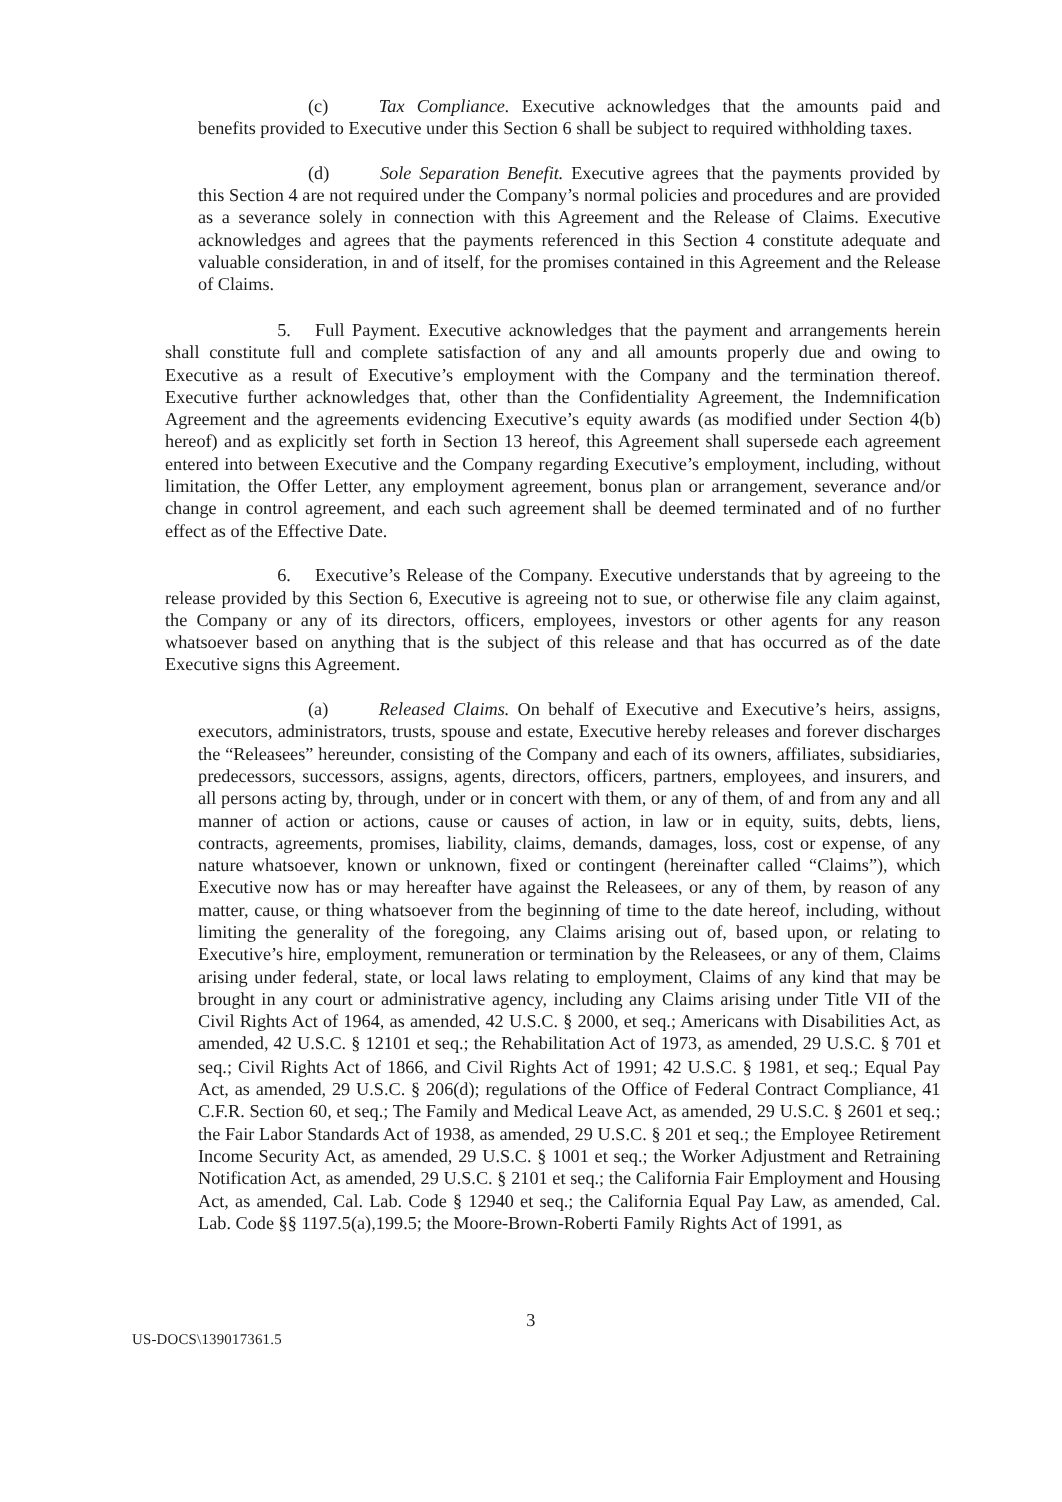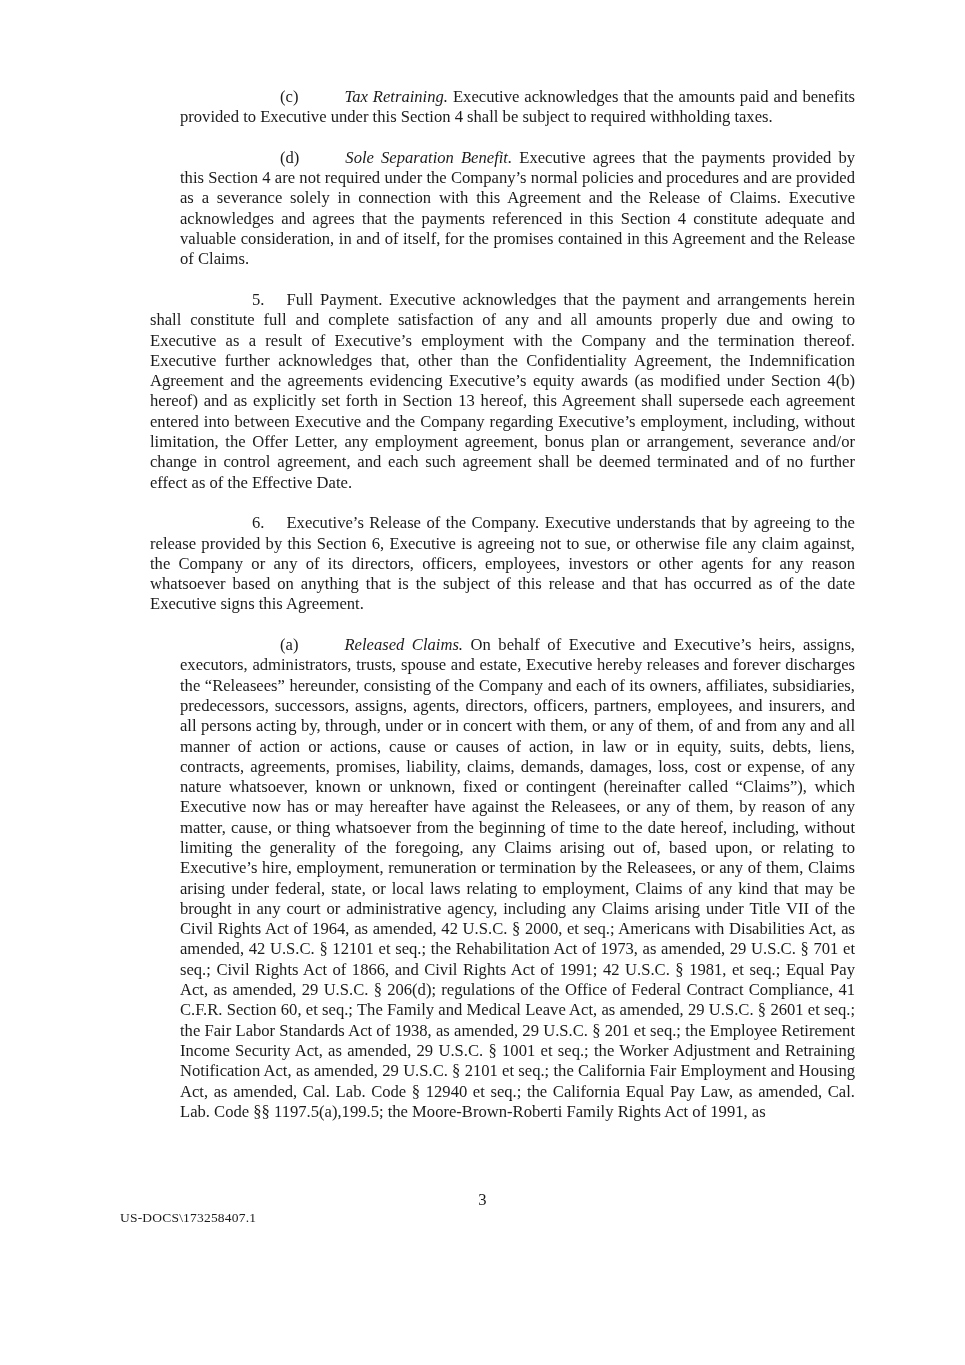--- a/index.html
+++ b/index.html
@@ -52,27 +52,27 @@
     left: 120px;
     font-size: 13.5px;
     letter-spacing: 0.2px;
   }
 </style>
 </head>
 <body>
 
 <div class="content">
 
-  <p class="para lettered"><span>(c)</span><span class="tab tab-lg"></span><span class="i">Tax Retraining.</span><span><span> Executive acknowledges that the amounts paid and benefits provided to Executive under this Section 4 shall be subject to required withholding taxes.</span></span></p>
+  <p class="para lettered"><span>(c)</span><span class="tab tab-lg"></span><span class="i">Tax Compliance.</span><span><span> Executive acknowledges that the amounts paid and benefits provided to Executive under this Section 6 shall be subject to required withholding taxes.</span></span></p>
 
   <p class="para lettered"><span>(d)</span><span class="tab tab-lg"></span><span class="i">Sole Separation Benefit.</span><span><span> Executive agrees that the payments provided by this Section 4 are not required under the Company’s normal policies and procedures and are provided as a severance solely in connection with this Agreement and the Release of Claims.  Executive acknowledges and agrees that the payments referenced in this Section 4 constitute adequate and valuable consideration, in and of itself, for the promises contained in this Agreement and the Release of Claims.</span></span></p>
 
   <p class="para numbered"><span>5.</span><span class="tab tab-sm"></span><span class="u">Full Payment</span><span><span>.  Executive acknowledges that the payment and arrangements herein shall constitute full and complete satisfaction of any and all amounts properly due and owing to Executive as a result of Executive’s employment with the Company and the termination thereof.  Executive further acknowledges that, other than the Confidentiality Agreement, the Indemnification Agreement and the agreements evidencing Executive’s equity awards (as modified under Section 4(b) hereof) and as explicitly set forth in Section 13 hereof, this Agreement shall supersede each agreement entered into between Executive and the Company regarding Executive’s employment, including, without limitation, the Offer Letter, any employment agreement, bonus plan or arrangement, severance and/or change in control agreement, and each such agreement shall be deemed terminated and of no further effect as of the Effective Date.</span></span></p>
 
   <p class="para numbered"><span>6.</span><span class="tab tab-sm"></span><span class="u">Executive’s Release of the Company</span><span><span>.  Executive understands that by agreeing to the release provided by this Section 6, Executive is agreeing not to sue, or otherwise file any claim against, the Company or any of its directors, officers, employees, investors or other agents for any reason whatsoever based on anything that is the subject of this release and that has occurred as of the date Executive signs this Agreement.</span></span></p>
 
   <p class="para lettered"><span>(a)</span><span class="tab tab-lg"></span><span class="i">Released Claims.</span><span><span> On behalf of Executive and Executive’s heirs, assigns, executors, administrators, trusts, spouse and estate, Executive hereby releases and forever discharges the “</span><span class="u">Releasees</span><span>” hereunder, consisting of the Company and each of its owners, affiliates, subsidiaries, predecessors, successors, assigns, agents, directors, officers, partners, employees, and insurers, and all persons acting by, through, under or in concert with them, or any of them, of and from any and all manner of action or actions, cause or causes of action, in law or in equity, suits, debts, liens, contracts, agreements, promises, liability, claims, demands, damages, loss, cost or expense, of any nature whatsoever, known or unknown, fixed or contingent (hereinafter called “</span><span class="u">Claims</span><span>”), which Executive now has or may hereafter have against the Releasees, or any of them, by reason of any matter, cause, or thing whatsoever from the beginning of time to the date hereof, including, without limiting the generality of the foregoing, any Claims arising out of, based upon, or relating to Executive’s hire, employment, remuneration or termination by the Releasees, or any of them, Claims arising under federal, state, or local laws relating to employment, Claims of any kind that may be brought in any court or administrative agency, including any Claims arising under Title VII of the Civil Rights Act of 1964, as amended, 42 U.S.C. §  2000, et seq.; Americans with Disabilities Act, as amended, 42 U.S.C. § 12101 et seq.; the Rehabilitation Act of 1973, as amended, 29 U.S.C. § 701 et seq.; Civil Rights Act of 1866, and Civil Rights Act of 1991; 42 U.S.C. § 1981, et seq.; Equal Pay Act, as amended, 29 U.S.C. § 206(d); regulations of the Office of Federal Contract Compliance, 41 C.F.R. Section 60, et seq.; The Family and Medical Leave Act, as amended, 29 U.S.C. § 2601 et seq.; the Fair Labor Standards Act of 1938, as amended, 29 U.S.C. § 201 et seq.; the Employee Retirement Income Security Act, as amended, 29 U.S.C. § 1001 et seq.; the Worker Adjustment and Retraining Notification Act, as amended, 29 U.S.C.  § 2101 et seq.; the California Fair Employment and Housing Act, as amended, Cal. Lab. Code § 12940 et seq.; the California Equal Pay Law, as amended, Cal. Lab. Code §§ 1197.5(a),199.5; the Moore-Brown-Roberti Family Rights Act of 1991, as</span></span></p>
 
 </div>
 
 <div class="page-number">3</div>
 
-<div class="doc-footer">US-DOCS\173258407.1</div>
+<div class="doc-footer">US-DOCS\139017361.5</div>
 
 </body></html>

